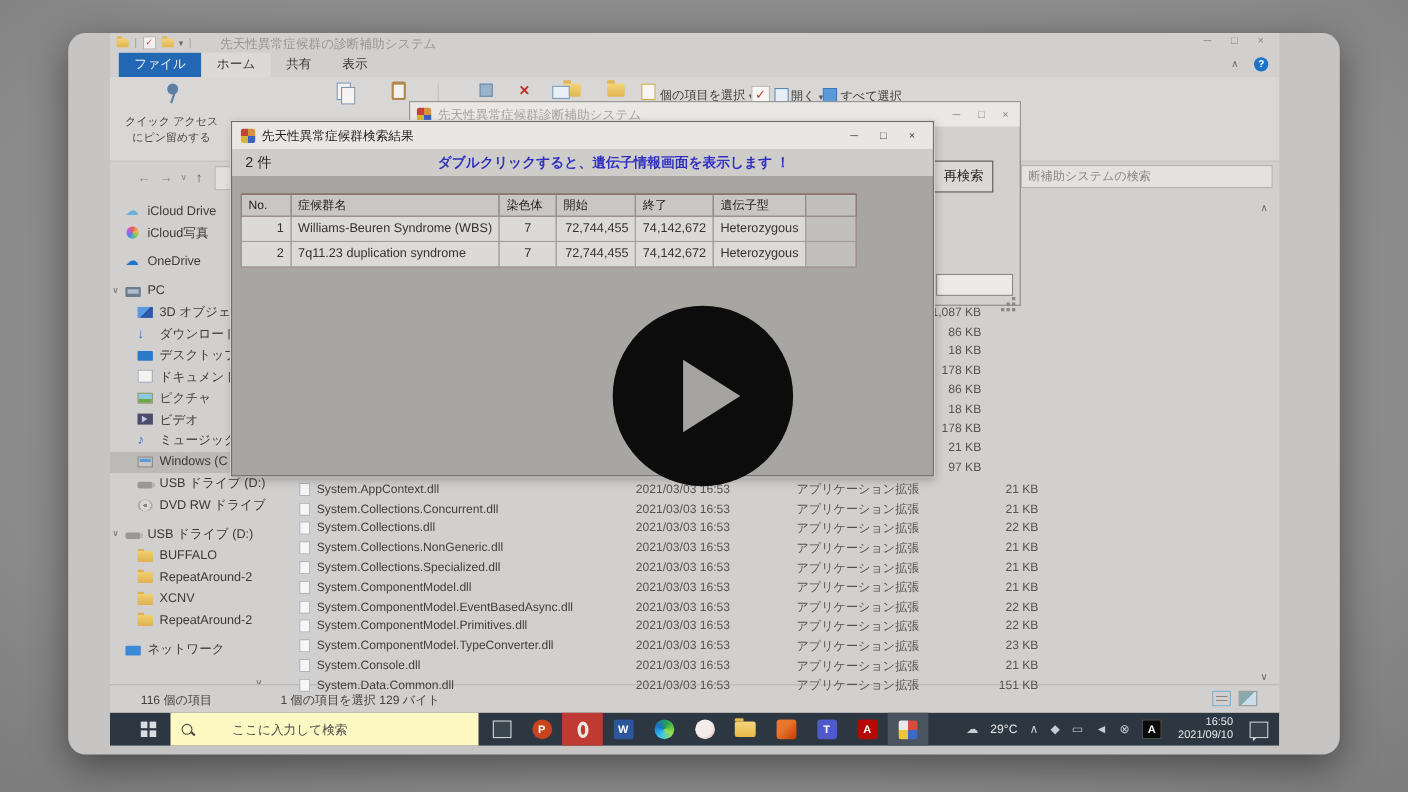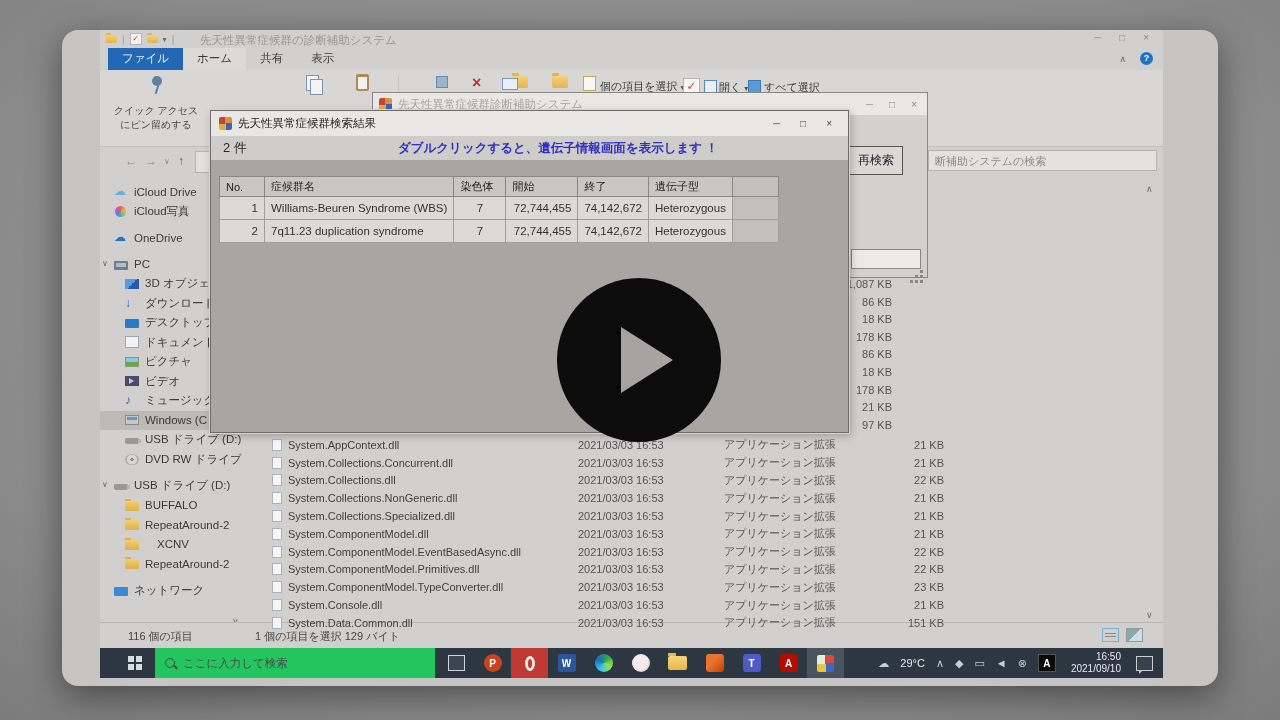--- a/index.html
+++ b/index.html
@@ -143,21 +143,21 @@
   .dlg-table .c-chr{width:39px;text-align:center;}
   .dlg-table .c-start{width:59px;text-align:right;}
   .dlg-table .c-end{width:45px;text-align:right;}
   .dlg-table .c-gen{width:65px;}
   .dlg-table .c-fill{width:33px;background:#c2c0bd;}
 
   
   .taskbar{position:absolute;left:0;top:618px;width:100%;height:30px;background:#2c3742;z-index:20;}
   .start{position:absolute;left:18px;top:0;width:34px;height:30px;display:flex;align-items:center;justify-content:center;}
   .win-logo{width:6px;height:6px;background:#d8dde2;box-shadow:8px 0 #d8dde2,0 8px #d8dde2,8px 8px #d8dde2;margin-right:8px;margin-bottom:8px;}
-  .tb-search{position:absolute;left:55px;top:0;width:280px;height:30px;background:#22c55e;display:flex;align-items:center;padding-left:10px;box-sizing:border-box;}
+  .tb-search{position:absolute;left:55px;top:0;width:280px;height:30px;background:#fef9c3;display:flex;align-items:center;padding-left:10px;box-sizing:border-box;gap:28px;}
   .search-glass{width:8px;height:8px;border:1.5px solid #4a4a4a;border-radius:50%;position:relative;margin-right:8px;}
   .search-glass::after{content:"";position:absolute;left:7px;top:7px;width:5px;height:1.5px;background:#4a4a4a;transform:rotate(45deg);}
   .tb-search-text{font-size:11.5px;color:#4a4a4a;}
   .taskview{position:absolute;left:348px;top:7px;width:15px;height:14px;border:1px solid #cfd4d8;background:rgba(255,255,255,.08);}
   .tb-apps{position:absolute;left:374px;top:0;display:flex;}
   .tb-slot{width:37px;height:30px;display:flex;align-items:center;justify-content:center;}
   .tb-slot.active{background:#bf3a32;}
   .tb-slot.active.gray{background:#49545e;}
   .tb-ico{position:relative;display:flex;align-items:center;justify-content:center;}
   .tb-letter{font-style:normal;font-weight:bold;color:#fff;font-size:10px;}
@@ -351,21 +351,21 @@
           <div class="srow" style="padding-left: 25px;">
             <span class="s-ico ic-folder-icon"></span>
             <span class="s-label">BUFFALO</span>
           </div>
 
           <div class="srow" style="padding-left: 25px;">
             <span class="s-ico ic-folder-icon"></span>
             <span class="s-label">RepeatAround-2</span>
           </div>
 
-          <div class="srow" style="padding-left: 25px; gap: 12px;">
+          <div class="srow" style="padding-left: 25px;">
             <span class="s-ico ic-folder-icon"></span>
             <span class="s-label">XCNV</span>
           </div>
 
           <div class="srow" style="padding-left: 25px;">
             <span class="s-ico ic-folder-icon"></span>
             <span class="s-label">RepeatAround-2</span>
           </div>
 
           <div class="srow gap">

